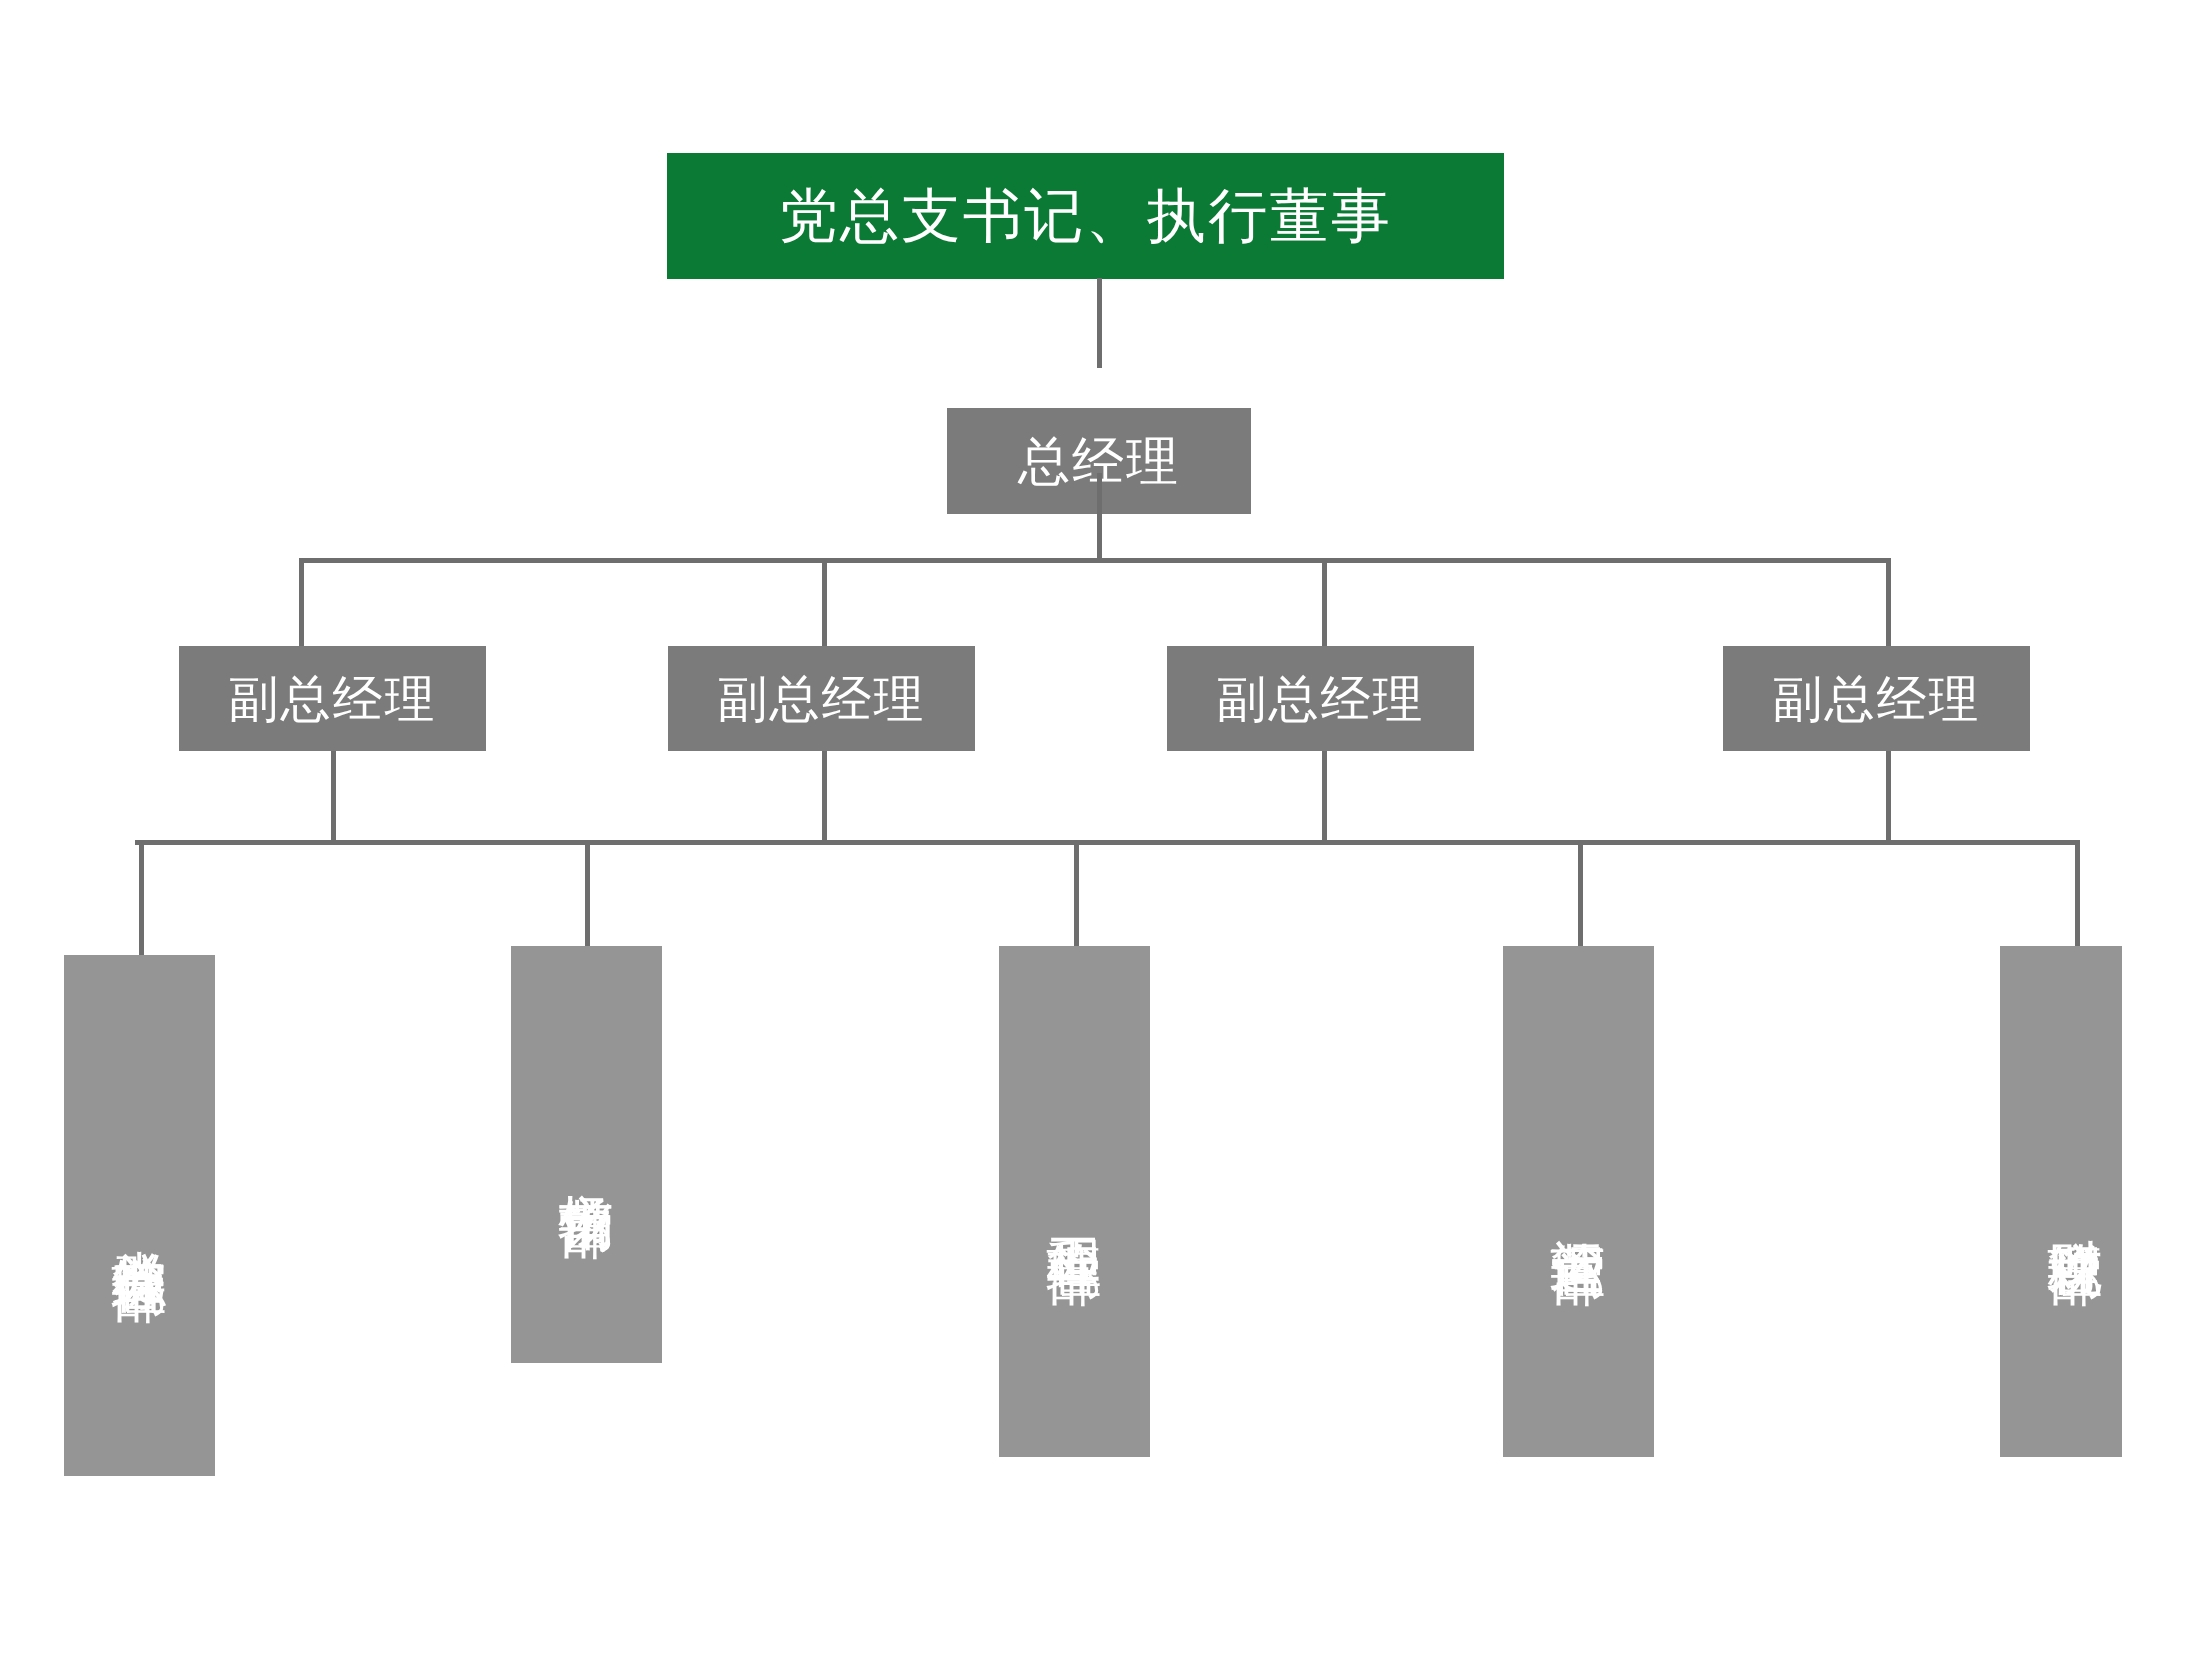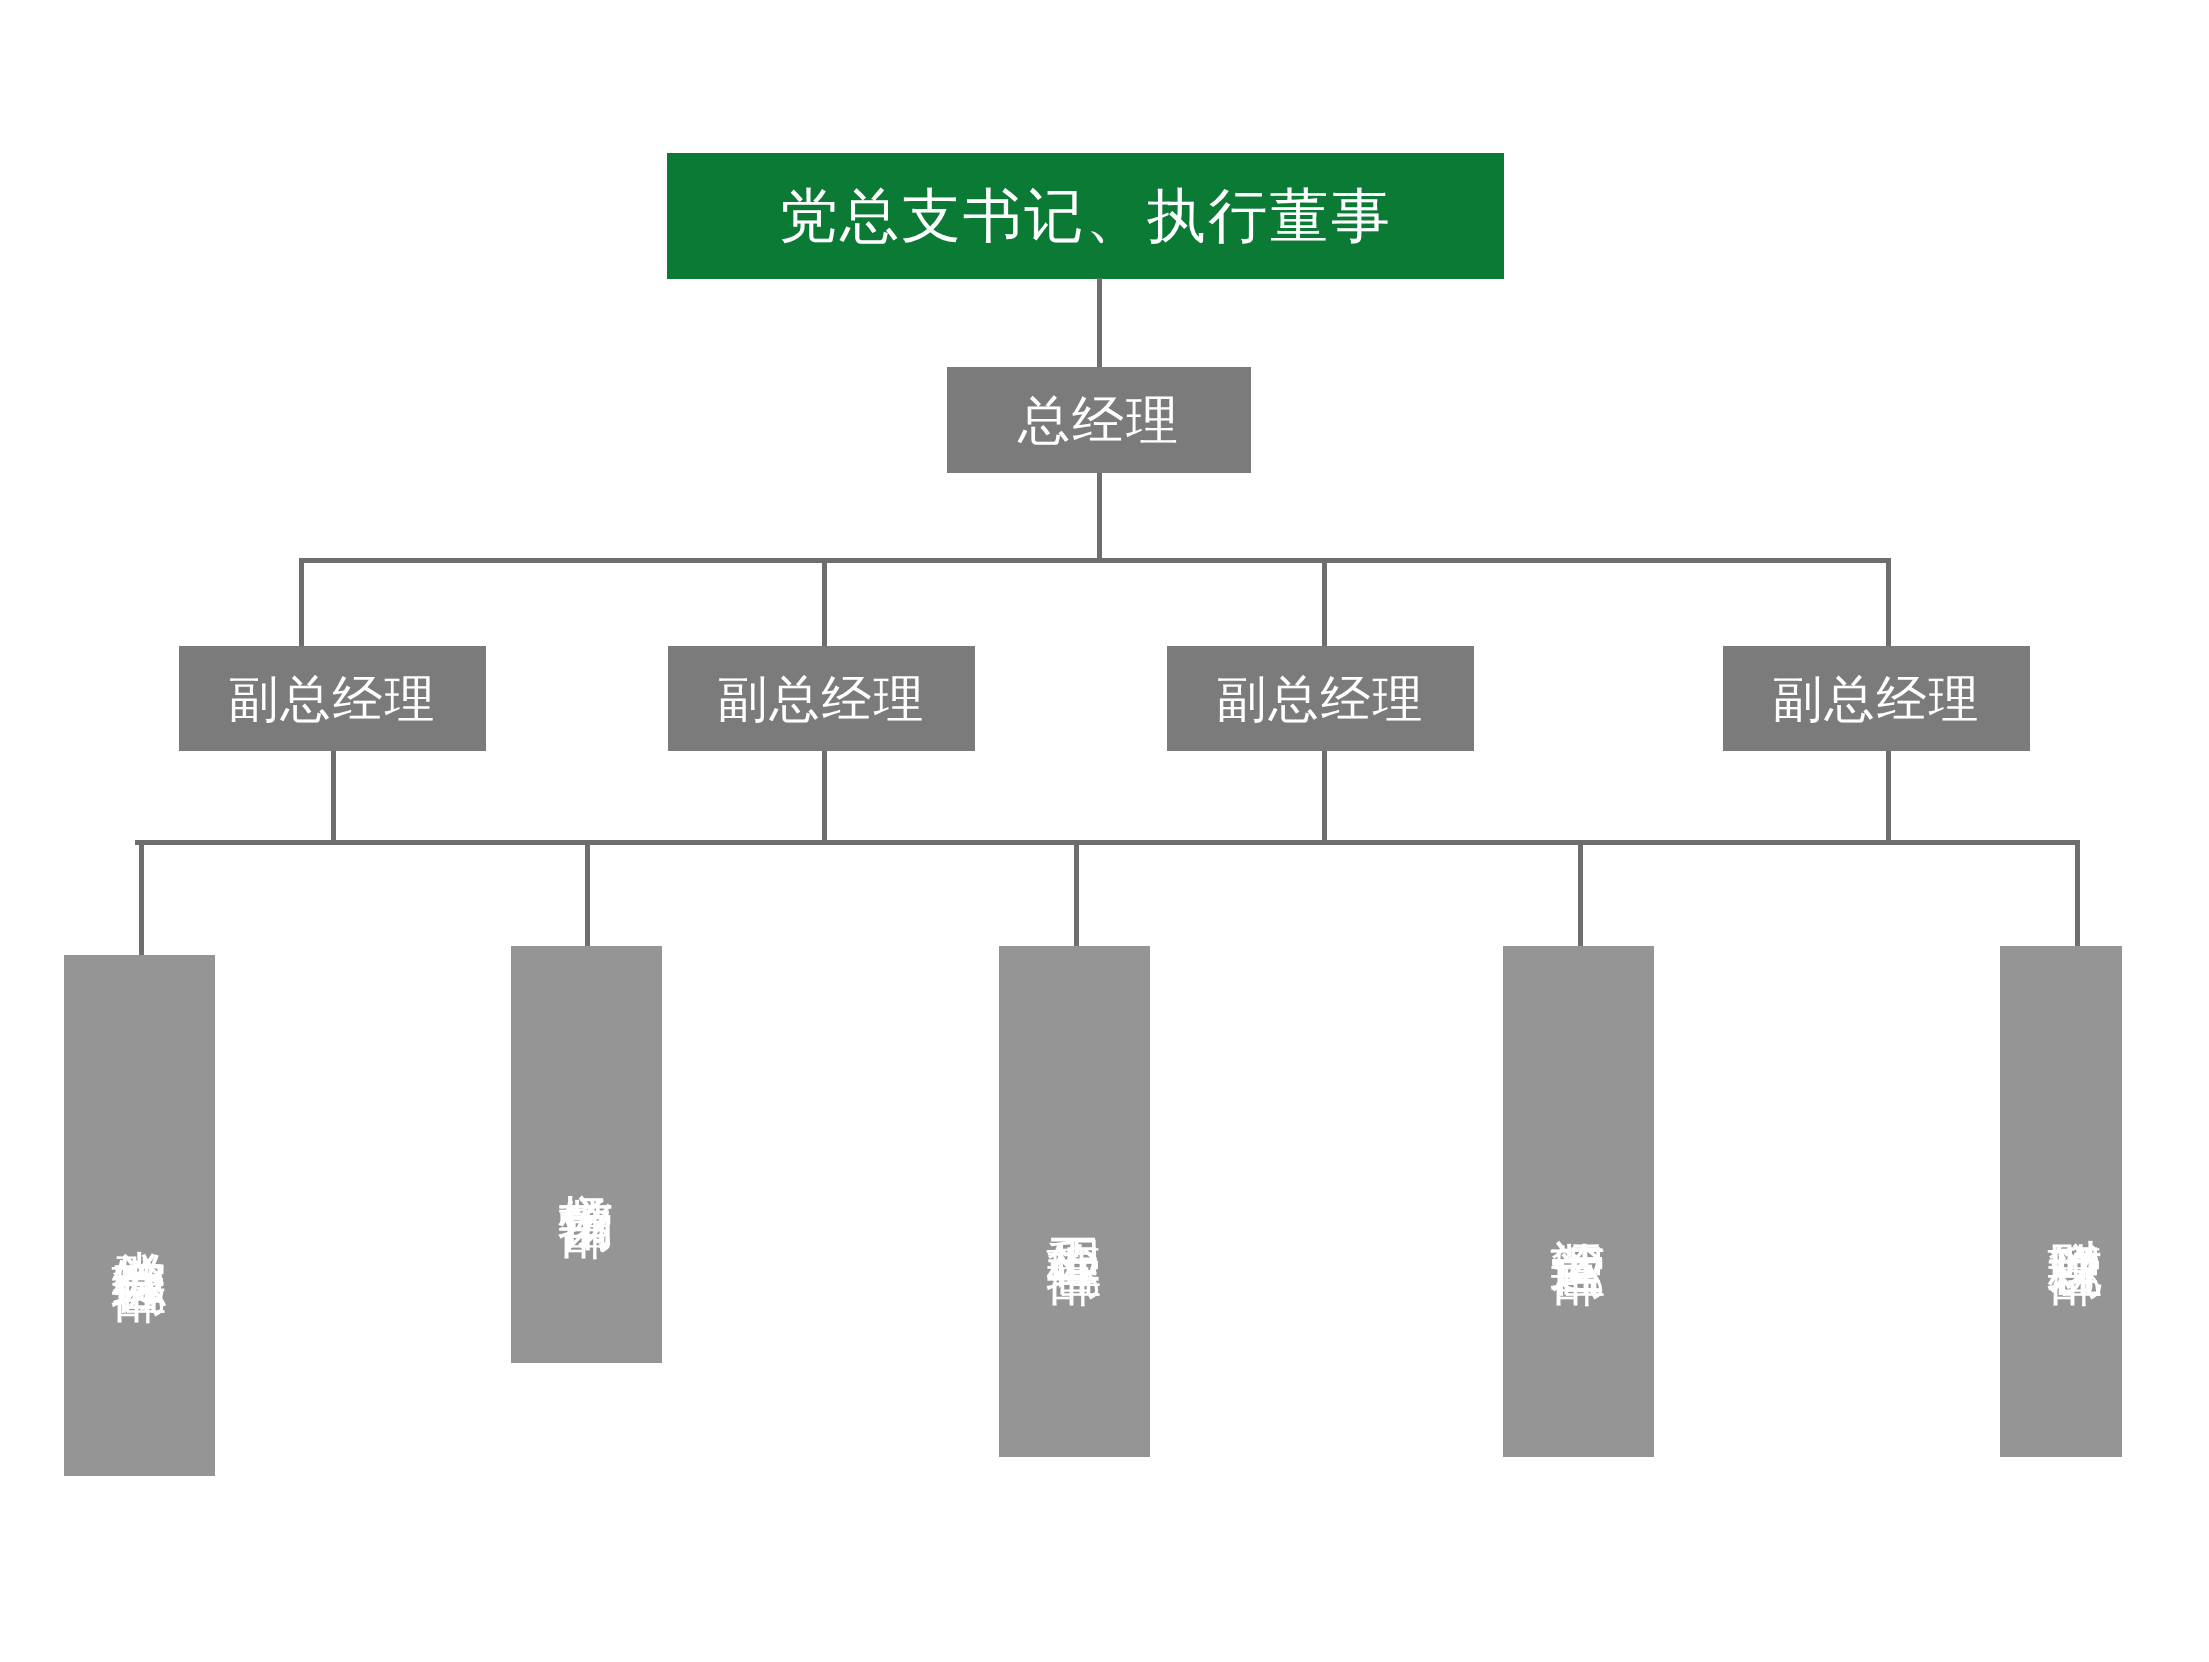--- a/index.html
+++ b/index.html
@@ -31,20 +31,21 @@
     letter-spacing: 0.04em;
     white-space: nowrap;
   }
   .node.level-root {
     background: #0a7a35;
     font-size: 59px;
   }
   .node.level-gm {
     background: #7b7b7b;
     font-size: 52px;
+    margin-top: 41px;
   }
   .node.level-deputy {
     background: #7b7b7b;
     font-size: 50px;
     align-items: center;
   }
   .node.level-dept {
     background: #959595;
     font-size: 55px;
     align-items: center;

